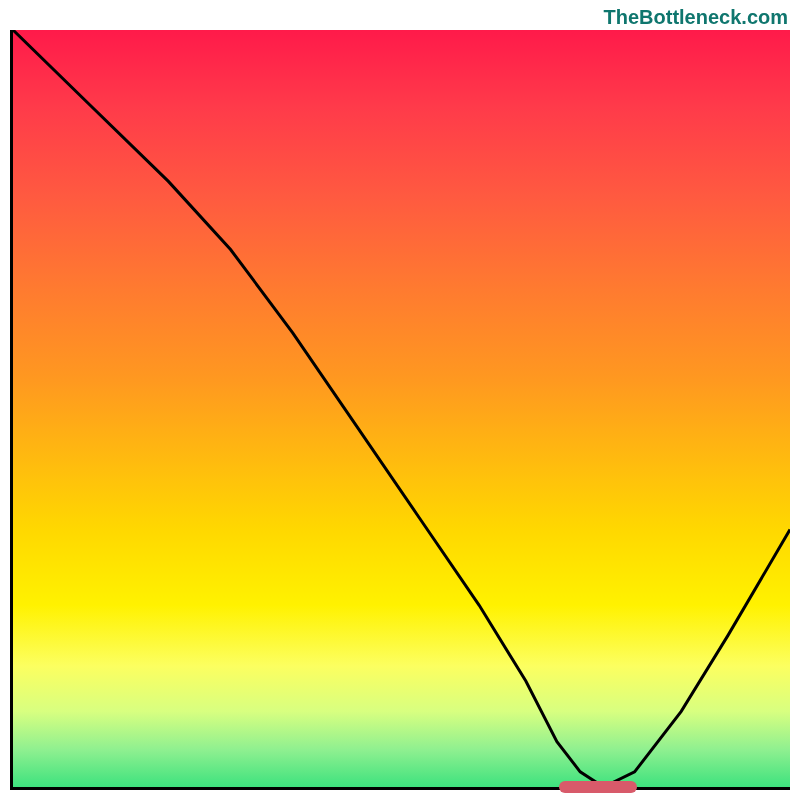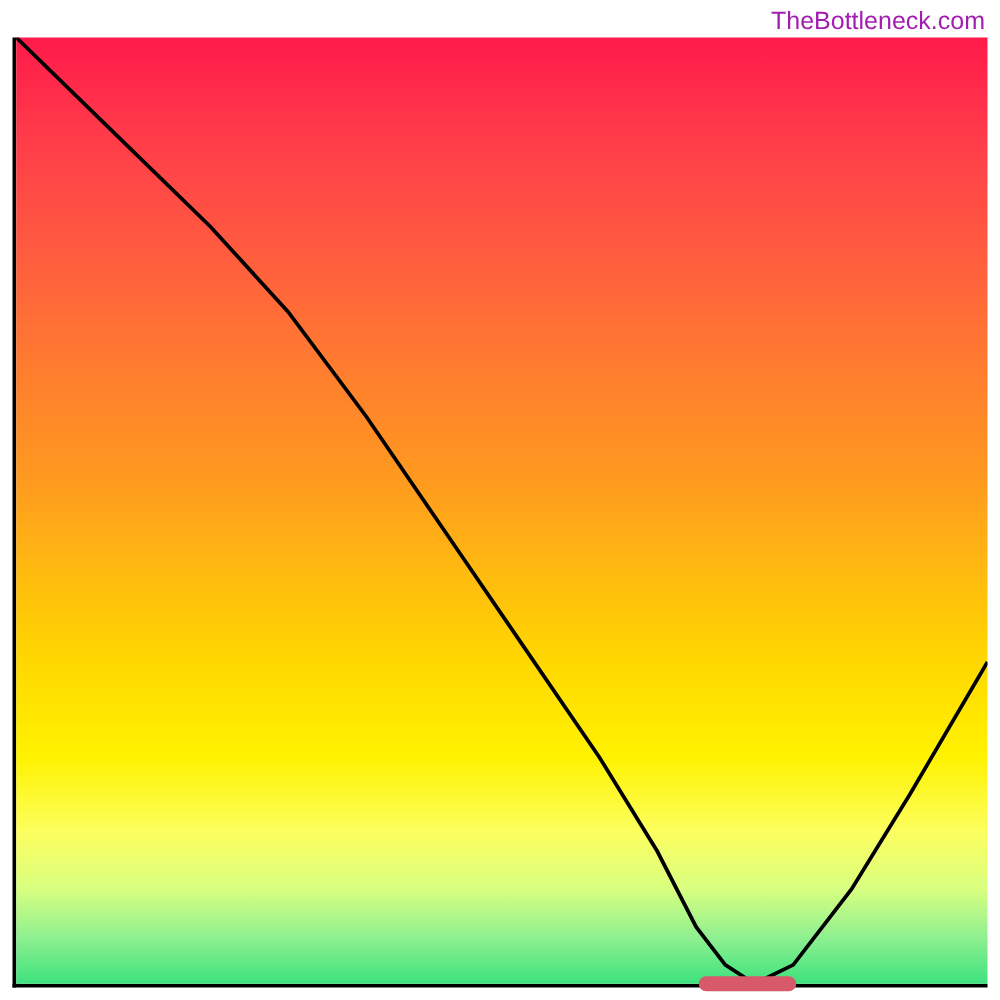--- a/index.html
+++ b/index.html
@@ -7,23 +7,23 @@
     width: 800px;
     height: 800px;
     font-family: Arial, sans-serif;
     position: relative;
     background: #fff;
   }
   .watermark {
     position: absolute;
     top: 6px;
     right: 12px;
-    color: #a21caf;
+    color: #0f766e;
     font-size: 20px;
-    font-weight: 400;
+    font-weight: 700;
     z-index: 10;
   }
   .chart-container {
     position: absolute;
     top: 30px;
     left: 10px;
     width: 780px;
     height: 760px;
     border-left: 3px solid #000;
     border-bottom: 3px solid #000;

